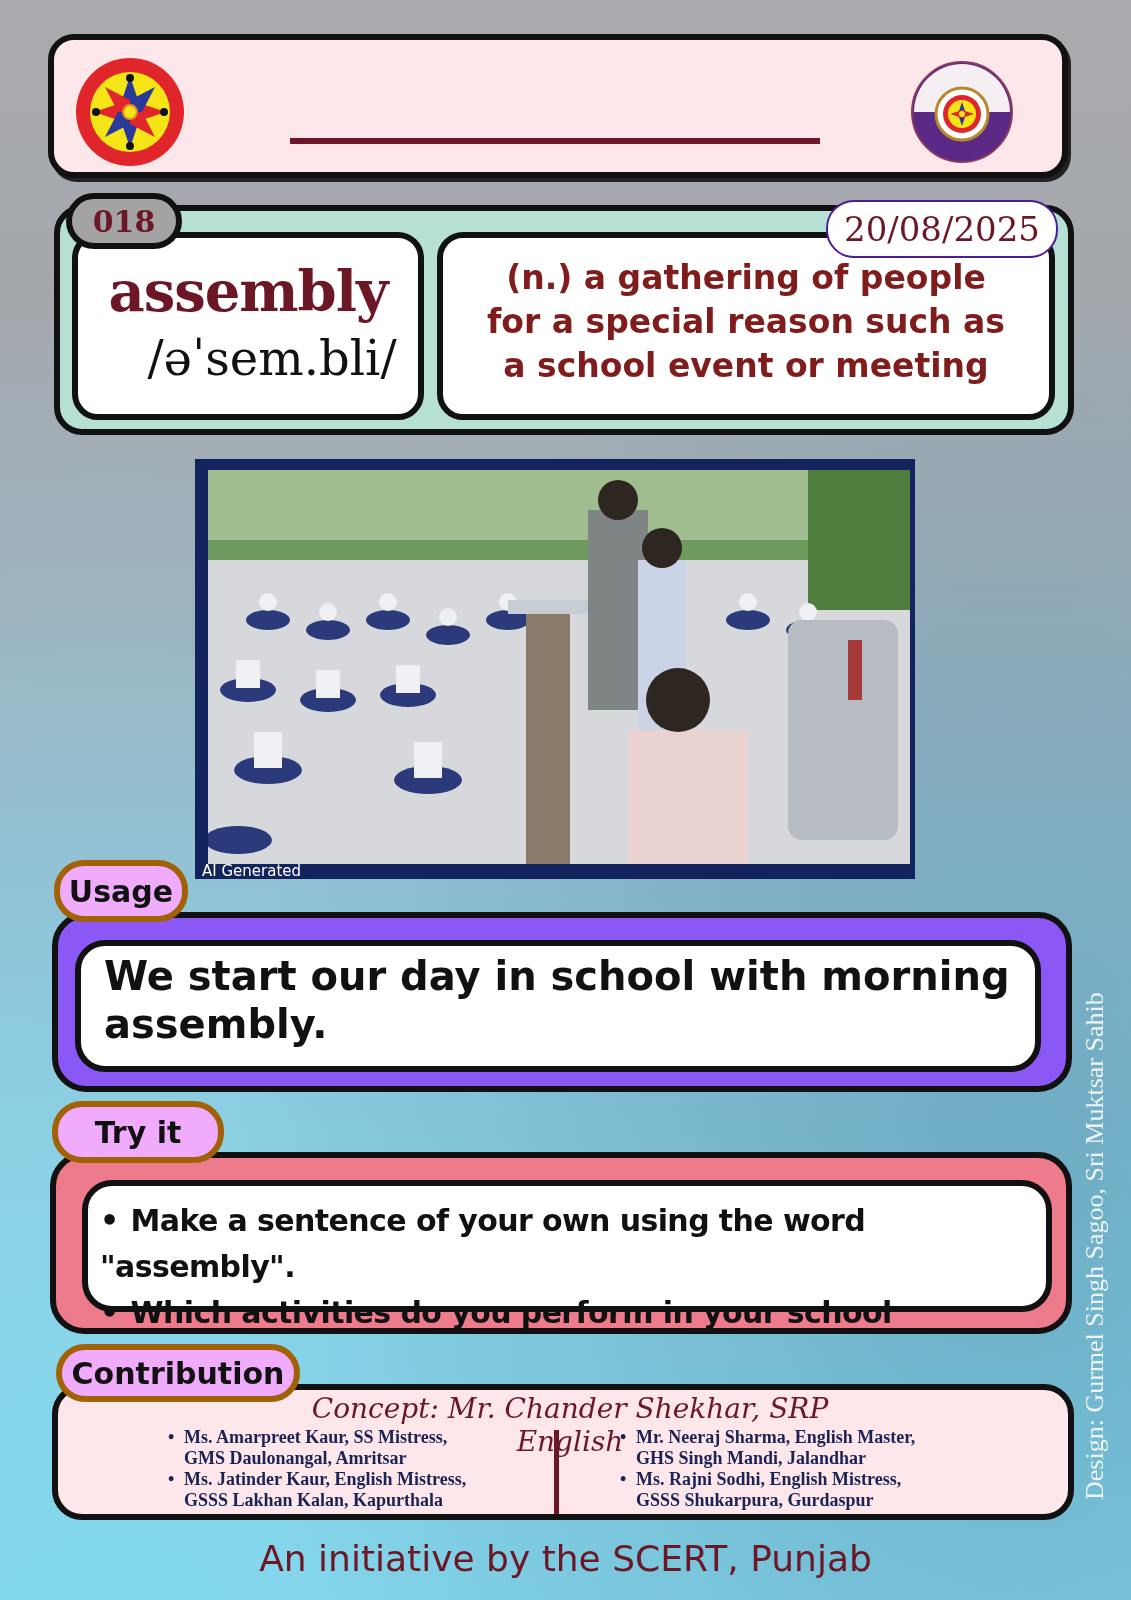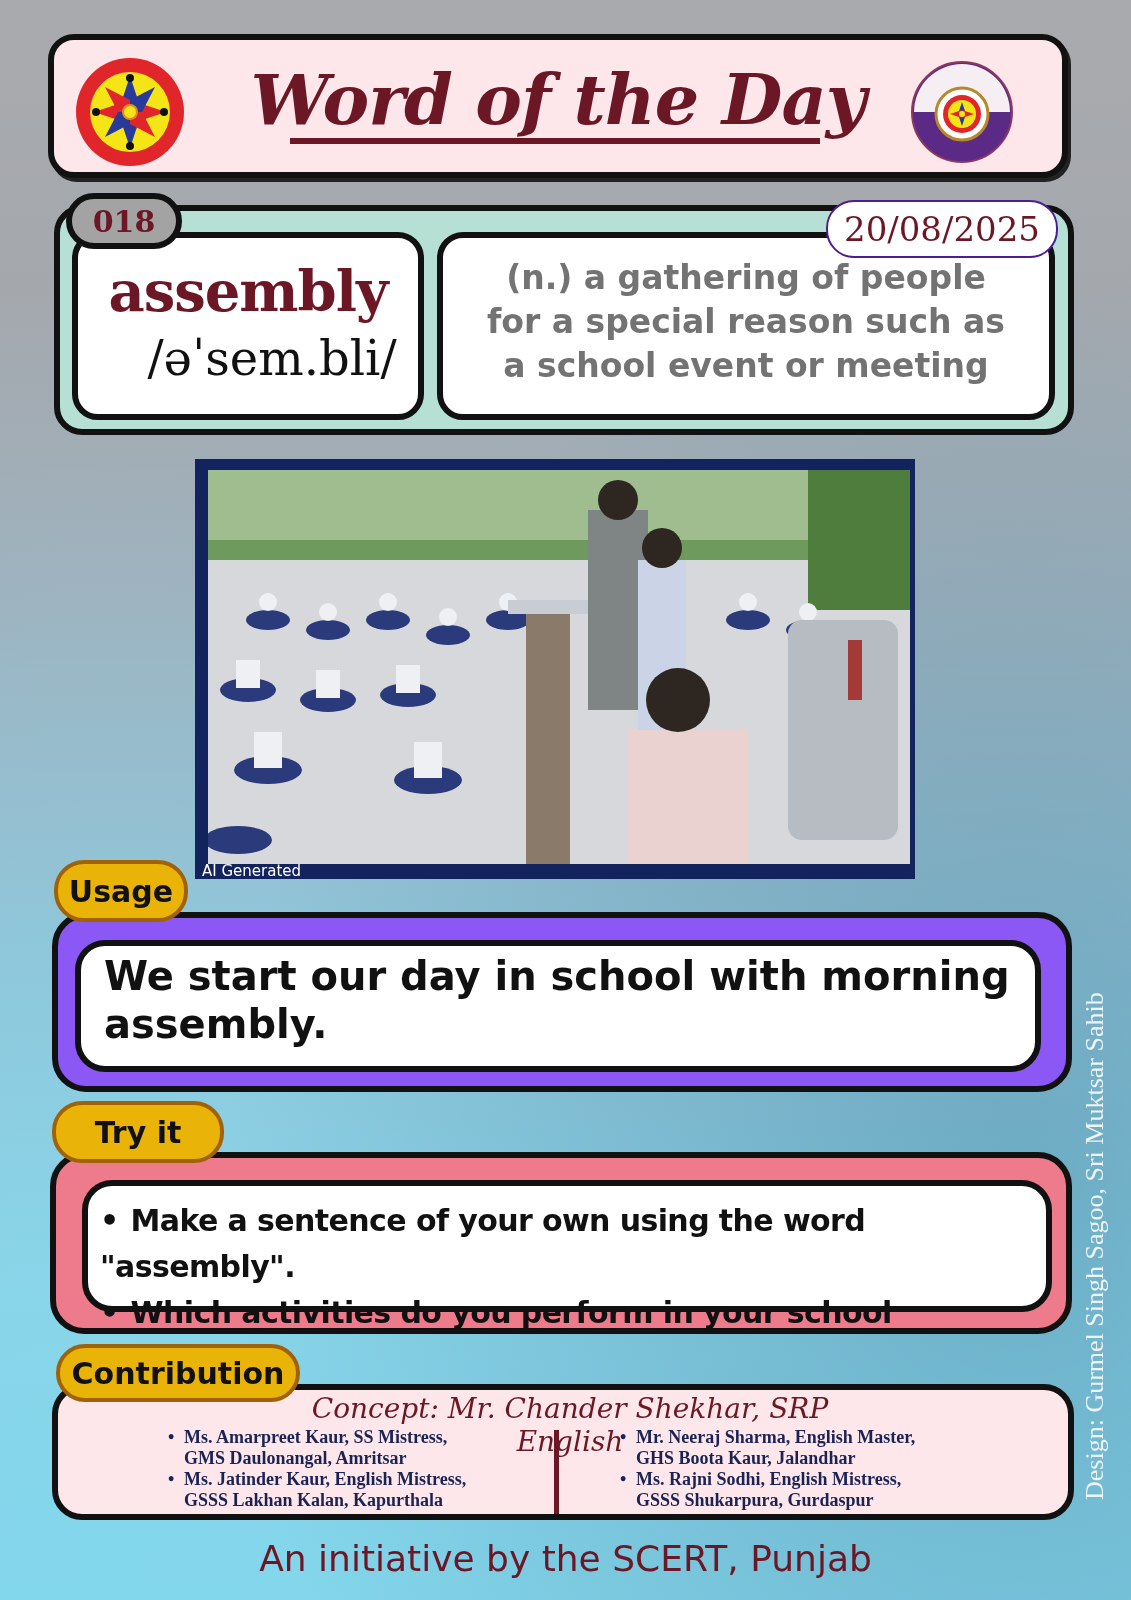--- a/index.html
+++ b/index.html
@@ -61,40 +61,40 @@
     left: 72px; top: 258px; width: 352px; text-align: center;
     font-family: "DejaVu Serif", serif; font-weight: bold; font-size: 56px; color: #6b1726;
     letter-spacing: -1px;
   }
   .pron {
     left: 72px; top: 330px; width: 352px; text-align: center;
     font-family: "DejaVu Serif", serif; font-size: 48px; color: #111; margin-left: 24px;
   }
   .def {
     left: 437px; top: 256px; width: 618px; text-align: center;
-    font-weight: bold; font-size: 33px; line-height: 44px; color: #737373;
+    font-weight: bold; font-size: 33px; line-height: 44px; color: #7f1d1d;
   }
 
   
   .photo-frame {
     left: 195px; top: 459px; width: 720px; height: 420px;
     background: #12235e;
   }
   .photo {
     left: 208px; top: 470px; width: 702px; height: 394px;
     overflow: hidden;
     background: linear-gradient(180deg, #b6c9b0 0%, #8fae85 18%, #a6b8a0 26%, #d9dde0 34%, #c9ced6 55%, #d7d4d6 80%, #cfc8c6 100%);
   }
   .photo-caption {
     left: 202px; top: 862px; font-size: 15px; color: #fff;
   }
 
   
   .label-pill {
-    background: #eab308; border: 4px solid #a16207; border-radius: 30px;
+    background: #f0abfc; border: 6px solid #a16207; border-radius: 30px;
     font-weight: bold; font-size: 30px; color: #111;
     display: flex; align-items: center; justify-content: center;
   }
   .usage-pill { left: 54px; top: 860px; width: 134px; height: 62px; }
   .usage-panel {
     left: 52px; top: 912px; width: 1020px; height: 180px;
     background: #8b57f5; border: 6px solid #111; border-radius: 34px;
   }
   .usage-box {
     left: 75px; top: 940px; width: 966px; height: 132px;
@@ -165,21 +165,20 @@
       <polygon points="25,25 0,12 0,0 12,0" fill="#e0262b"></polygon>
       <polygon points="25,-25 12,0 0,0 0,-12" fill="#2a3a9b"></polygon>
       <polygon points="-25,25 -12,0 0,0 0,12" fill="#2a3a9b"></polygon>
       <circle r="7" fill="#f6e516" stroke="#e98b1c" stroke-width="2"></circle>
       <circle cx="0" cy="-34" r="4" fill="#111"></circle>
       <circle cx="0" cy="34" r="4" fill="#111"></circle>
       <circle cx="-34" cy="0" r="4" fill="#111"></circle>
       <circle cx="34" cy="0" r="4" fill="#111"></circle>
     </g>
   </svg>
-  <div class="abs title">Word of the Day</div>
   <div class="abs title-underline"></div>
   <svg class="abs logo-right" viewBox="0 0 104 104">
     <circle cx="52" cy="52" r="50" fill="#5b2a86"></circle>
     <path d="M4,52 A48,48 0 0,1 100,52 Z" fill="#f5eef2"></path>
     <circle cx="52" cy="52" r="50" fill="none" stroke="#8b3a5e" stroke-width="2"></circle>
     <circle cx="52" cy="54" r="26" fill="#fff" stroke="#b8882c" stroke-width="3"></circle>
     <circle cx="52" cy="54" r="19" fill="#e0262b"></circle>
     <circle cx="52" cy="54" r="14" fill="#f6e516"></circle>
     <polygon points="52,42 56,54 52,66 48,54" fill="#2a3a9b"></polygon>
     <polygon points="40,54 52,50 64,54 52,58" fill="#e0262b"></polygon>
@@ -281,21 +280,21 @@
       <div>GSSS Lakhan Kalan, Kapurthala</div>
     </div>
   </div>
 </div>
 <div class="abs divider"></div>
 <div class="abs col col-right">
   <div class="entry">
     <span class="bullet">•</span>
     <div>
       <div>Mr. Neeraj Sharma, English Master,</div>
-      <div>GHS Boota Kaur, Jalandhar</div>
+      <div>GHS Singh Mandi, Jalandhar</div>
     </div>
   </div>
   <div class="entry">
     <span class="bullet">•</span>
     <div>
       <div>Ms. Rajni Sodhi, English Mistress,</div>
       <div>GSSS Shukarpura, Gurdaspur</div>
     </div>
   </div>
 </div>

